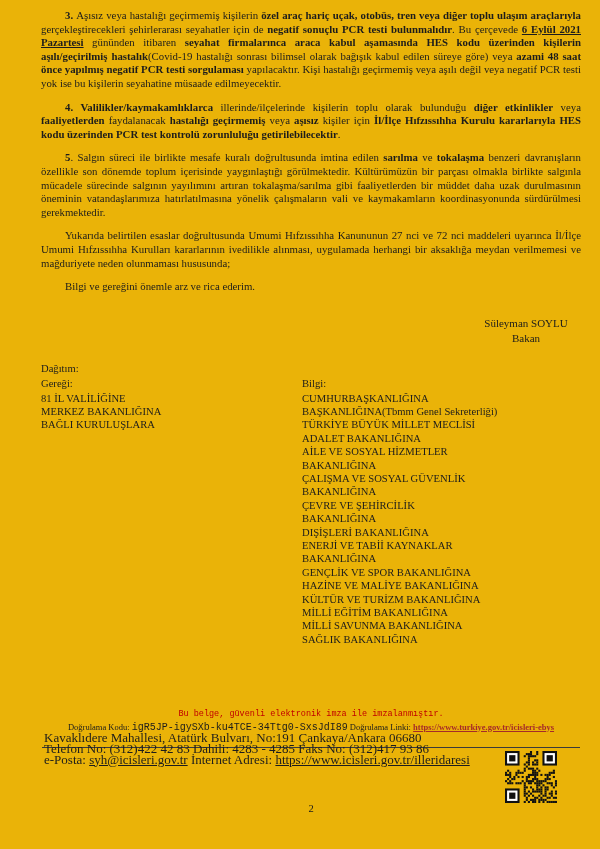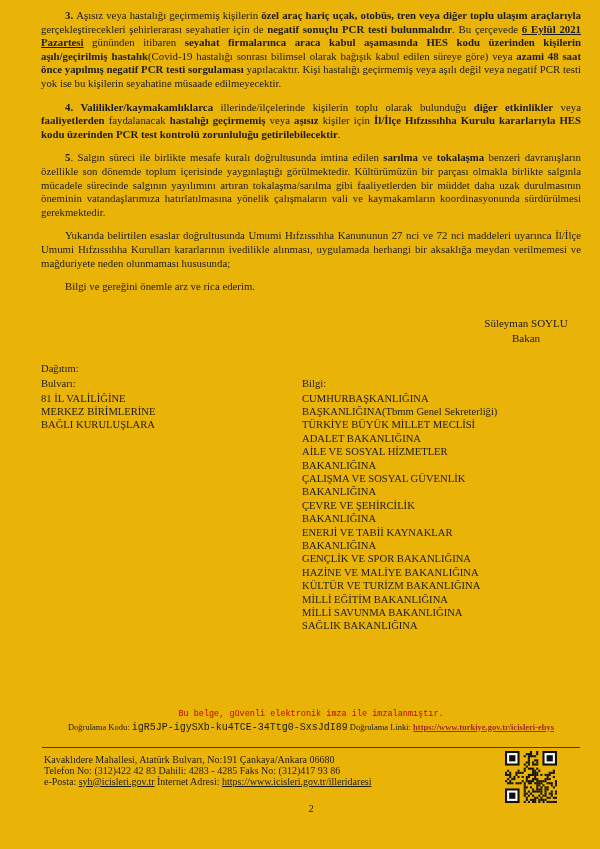--- a/index.html
+++ b/index.html
@@ -56,22 +56,22 @@
   .sep {
     position: absolute;
     left: 42px; right: 42px;
     top: 747px;
     border-top: 1px solid #3a3a3a;
     height: 0;
   }
   .footer {
     position: absolute;
     left: 44px;
-    top: 755px;
-    font-size: 10px;
+    top: 733px;
+    font-size: 13px;
     line-height: 10.8px;
     color: var(--ink, #1c1c1c);
   }
   .ulink { color: inherit; text-decoration: underline; cursor: pointer; }
   .qr { position: absolute; left: 505px; top: 751px; width: 52px; height: 52px; }
   .pagenum {
     position: absolute;
     left: 0; right: 0;
     top: 803px;
     text-align: center;
@@ -91,40 +91,41 @@
 
     <div class="signature">
       <div>Süleyman SOYLU</div>
       <div>Bakan</div>
     </div>
 
     <div class="dist">
       <div class="dist-heading">Dağıtım:</div>
       <div class="dist-cols">
         <div class="dist-col-left">
-          <div class="dist-label">Bulvarı:</div>
+          <div class="dist-label">Gereği:</div>
           <div>
               <div>81 İL VALİLİĞİNE</div>
-              <div>MERKEZ BİRİMLERİNE</div>
+              <div>MERKEZ BAKANLIĞINA</div>
               <div>BAĞLI KURULUŞLARA</div>
             </div>
         </div>
         <div class="dist-col-right">
           <div class="dist-label">Bilgi:</div>
           <div>
               <div>CUMHURBAŞKANLIĞINA</div>
               <div>BAŞKANLIĞINA(Tbmm Genel Sekreterliği)</div>
               <div>TÜRKİYE BÜYÜK MİLLET MECLİSİ</div>
               <div>ADALET BAKANLIĞINA</div>
               <div>AİLE VE SOSYAL HİZMETLER</div>
               <div>BAKANLIĞINA</div>
               <div>ÇALIŞMA VE SOSYAL GÜVENLİK</div>
               <div>BAKANLIĞINA</div>
               <div>ÇEVRE VE ŞEHİRCİLİK</div>
               <div>BAKANLIĞINA</div>
+              <div>DIŞİŞLERİ BAKANLIĞINA</div>
               <div>ENERJİ VE TABİİ KAYNAKLAR</div>
               <div>BAKANLIĞINA</div>
               <div>GENÇLİK VE SPOR BAKANLIĞINA</div>
               <div>HAZİNE VE MALİYE BAKANLIĞINA</div>
               <div>KÜLTÜR VE TURİZM BAKANLIĞINA</div>
               <div>MİLLİ EĞİTİM BAKANLIĞINA</div>
               <div>MİLLİ SAVUNMA BAKANLIĞINA</div>
               <div>SAĞLIK BAKANLIĞINA</div>
             </div>
         </div>

